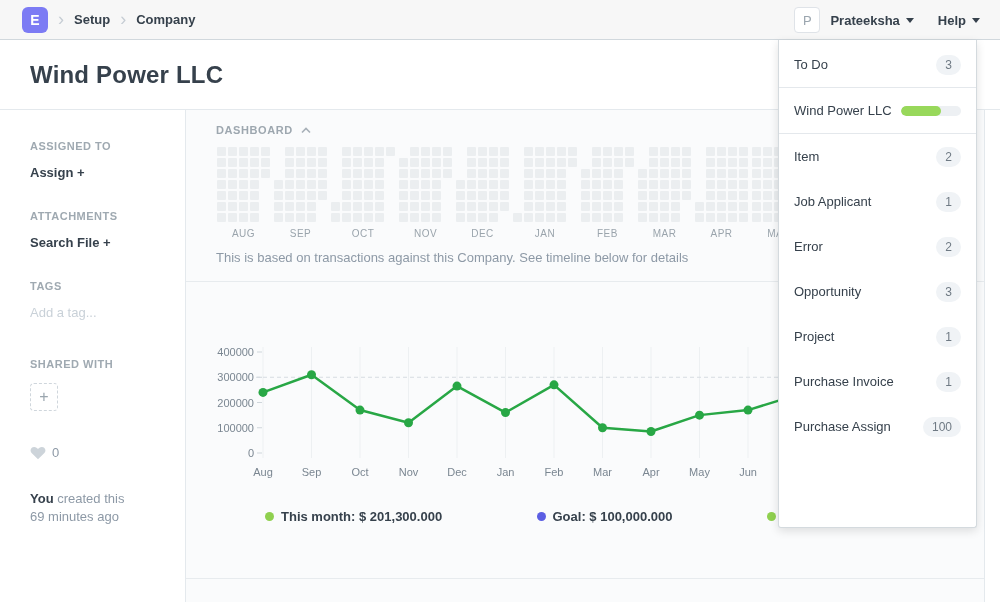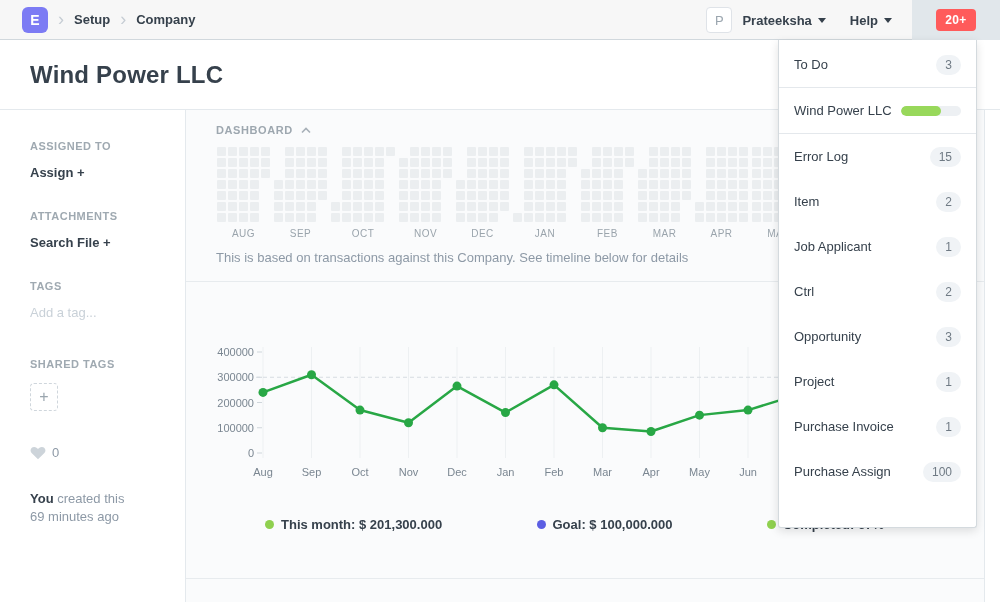--- a/index.html
+++ b/index.html
@@ -86,21 +86,21 @@
   .hm-col { display:flex; flex-direction:column; }
   .hm-cell { width:9px; height:9px; margin:1px; border-radius:1px; background:#ebeef0; }
   .hm-cell.empty { background:transparent; }
   .hm-label { text-align:center; font-size:10px; color:#9aa4ac; letter-spacing:.5px; margin-top:5px; }
   .dash-info { font-size:13px; color:#8d99a6; margin-top:11px; }
 
   
   .section-sales { height:297px; border-bottom:1px solid #e7ebee; padding-top:32px; }
   .sales-title { font-size:13px; font-weight:700; color:#36414c; margin-left:30px; }
   .chart { display:block; margin-top:27px; }
-  .legend { display:flex; justify-content:space-between; margin:26px 100px 0 79px; }
+  .legend { display:flex; justify-content:space-between; margin:18px 100px 0 79px; }
   .leg-item { display:flex; align-items:center; gap:7px; font-size:13px; font-weight:700; color:#36414c; }
   .leg-dot { width:9px; height:9px; border-radius:50%; flex:0 0 auto; }
 
   
   .dropdown {
     position:absolute; left:778px; top:40px; width:199px; height:488px; z-index:50;
     background:#fff; border:1px solid #d4dade; border-top:none; border-radius:0 0 3px 3px;
     box-shadow:0 3px 10px rgba(0,0,0,.12); overflow:hidden; padding-top:2px;
   }
   .dd-row {
@@ -133,43 +133,40 @@
       <span>P</span>
     </div>
     <div class="user-menu">
       <span class="user-name">Prateeksha</span>
       <span class="caret"></span>
     </div>
     <div class="help-menu">
       <span class="help-label">Help</span>
       <span class="caret"></span>
     </div>
-    <div class="badge-block">
-      <span class="count-badge">20+</span>
-    </div>
   </div>
 </div>
 
 <div class="page-head">
   <h1 class="page-title">Wind Power LLC</h1>
 </div>
 
 <div class="layout">
 
   <div class="sidebar">
     <div class="side-h">ASSIGNED TO</div>
     <div class="side-action">Assign +</div>
 
     <div class="side-h">ATTACHMENTS</div>
     <div class="side-action">Search File +</div>
 
     <div class="side-h">TAGS</div>
     <div class="tag-placeholder">Add a tag...</div>
 
-    <div class="side-h">SHARED TAGS</div>
+    <div class="side-h">SHARED WITH</div>
     <div class="share-plus">
       <span>+</span>
     </div>
 
     <div class="like-row">
       <svg width="16" height="14" viewBox="0 0 16 14">
         <path d="M8 13.2 1.6 7.1C-.6 4.9.9 1 4.2 1 6 1 7.2 2 8 3.2 8.8 2 10 1 11.8 1c3.3 0 4.8 3.9 2.6 6.1L8 13.2z" fill="#cdd4da"></path>
       </svg>
       <span class="like-count">0</span>
     </div>
@@ -839,33 +836,29 @@
     </div>
     <div class="dd-divider"></div>
     <div class="dd-row">
       <span>Wind Power LLC</span>
       <div class="dd-progress">
         <div class="dd-progress-fill" style="width: 67%; background: rgb(152, 216, 91);"></div>
       </div>
     </div>
     <div class="dd-divider"></div>
     <div class="dd-row">
-      <span>Error Log</span>
-      <span class="dd-badge">15</span>
-    </div>
-    <div class="dd-row">
       <span>Item</span>
       <span class="dd-badge">2</span>
     </div>
     <div class="dd-row">
       <span>Job Applicant</span>
       <span class="dd-badge">1</span>
     </div>
     <div class="dd-row">
-      <span>Ctrl</span>
+      <span>Error</span>
       <span class="dd-badge">2</span>
     </div>
     <div class="dd-row">
       <span>Opportunity</span>
       <span class="dd-badge">3</span>
     </div>
     <div class="dd-row">
       <span>Project</span>
       <span class="dd-badge">1</span>
     </div>

